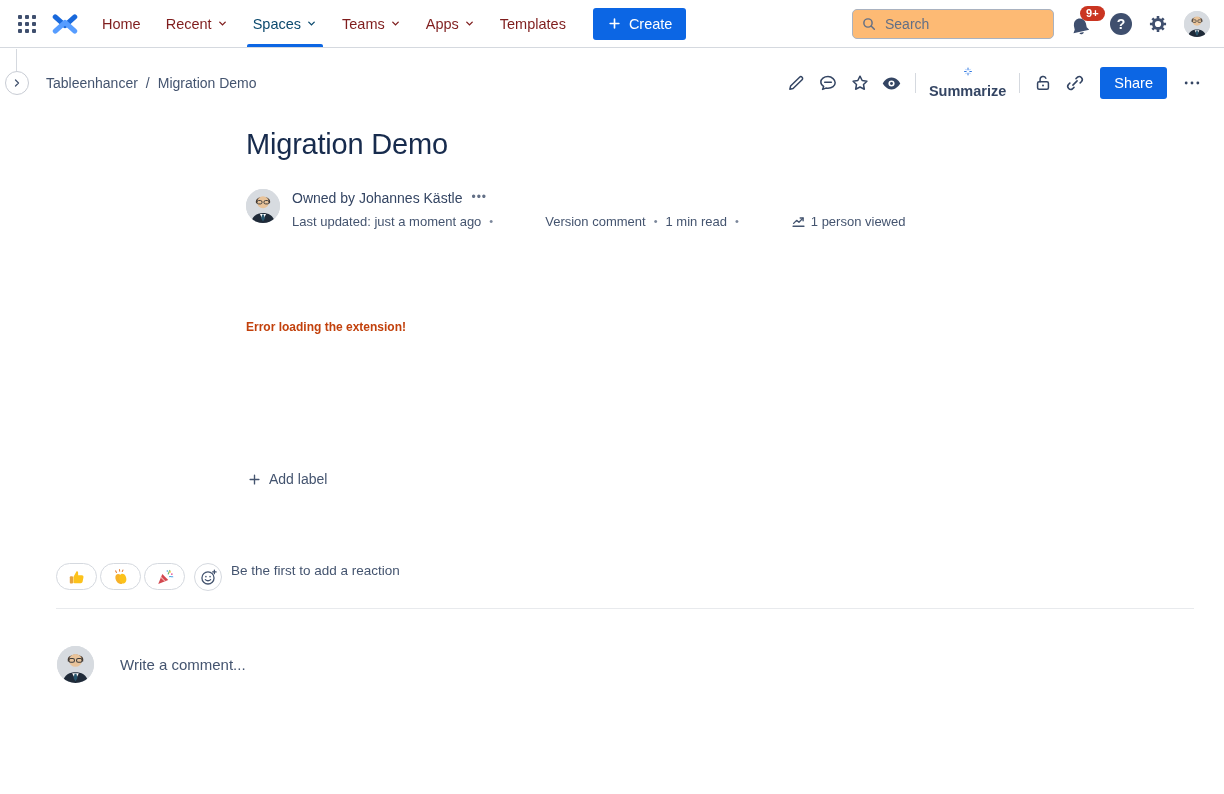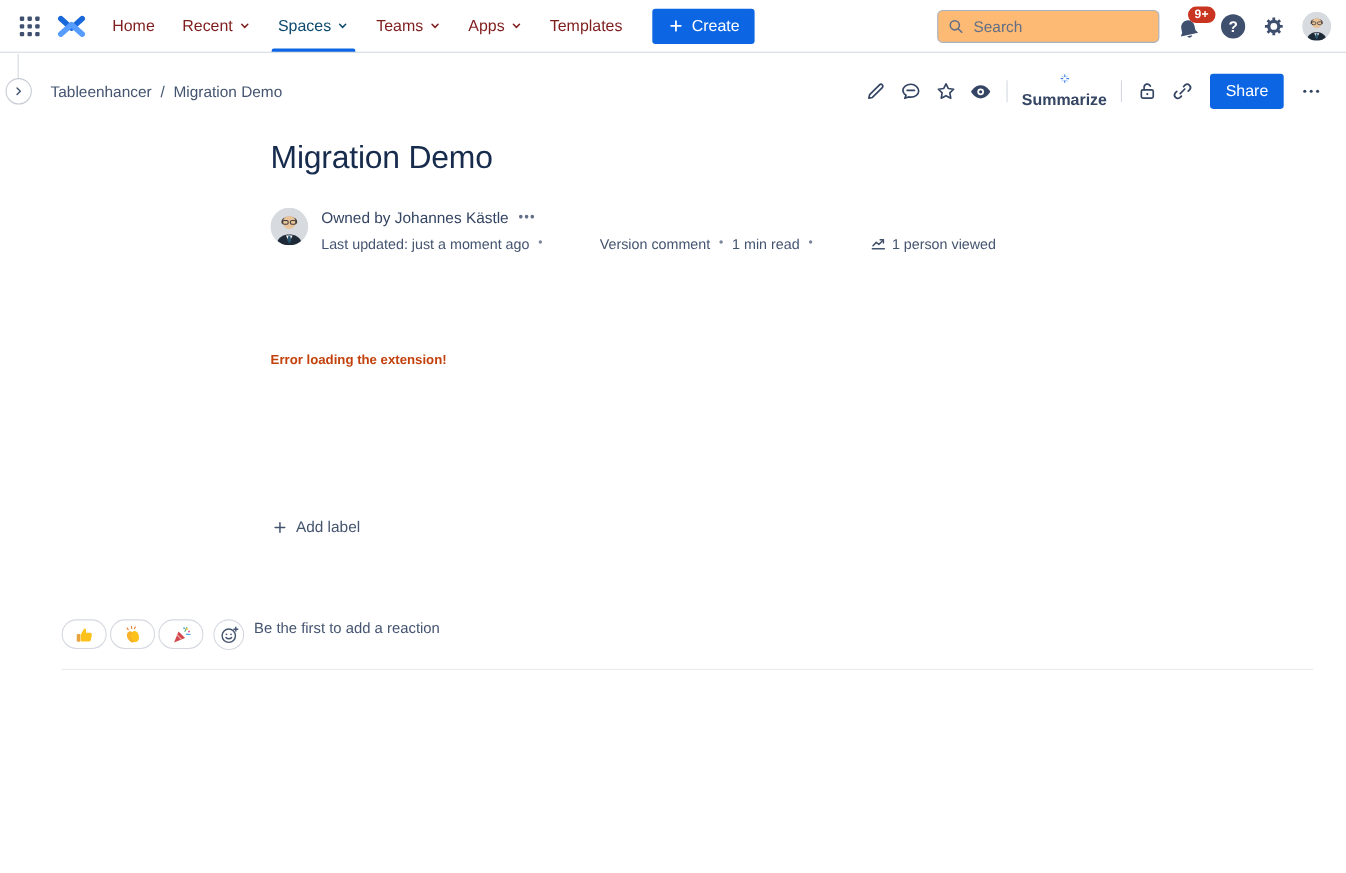--- a/index.html
+++ b/index.html
@@ -390,14 +390,29 @@
         <circle cx="12.8" cy="10" r=".9" fill="currentColor" stroke="none"></circle>
         <path d="M7.4 13.4a4 4 0 0 0 6 0"></path>
         <path d="M17.8 2.6v4M15.8 4.6h4"></path>
       </svg>
     </div>
     <span class="reaction-hint">Be the first to add a reaction</span>
   </div>
 
   <div class="hdivider"></div>
 
+  <div class="comment-row">
+    <div class="avatar sz37">
+      <svg width="37" height="37" viewBox="0 0 36 36">
+        <rect width="36" height="36" fill="#D7DBE0"></rect>
+        <path d="M10.5 13c0-6 15-6 15 0v2h-15z" fill="#4A3B30"></path>
+        <circle cx="18" cy="14" r="6.3" fill="#E8C39A"></circle>
+        <rect x="11.6" y="12.2" width="5.4" height="3.6" rx="1.7" fill="none" stroke="#3a3a3a" stroke-width="1"></rect>
+        <rect x="19" y="12.2" width="5.4" height="3.6" rx="1.7" fill="none" stroke="#3a3a3a" stroke-width="1"></rect>
+        <path d="M5.5 36c1-8.5 7.5-10.5 12.5-10.5S29.5 27.5 30.5 36z" fill="#1F2A38"></path>
+        <path d="M14.8 26.5h6.4L18 33z" fill="#fff"></path>
+        <path d="M17.1 27h1.8l1 4.2-1.9 3.3-1.9-3.3z" fill="#27566E"></path>
+      </svg>
+    </div>
+    <span class="comment-placeholder">Write a comment...</span>
+  </div>
 
 </div>
 
 </body></html>

